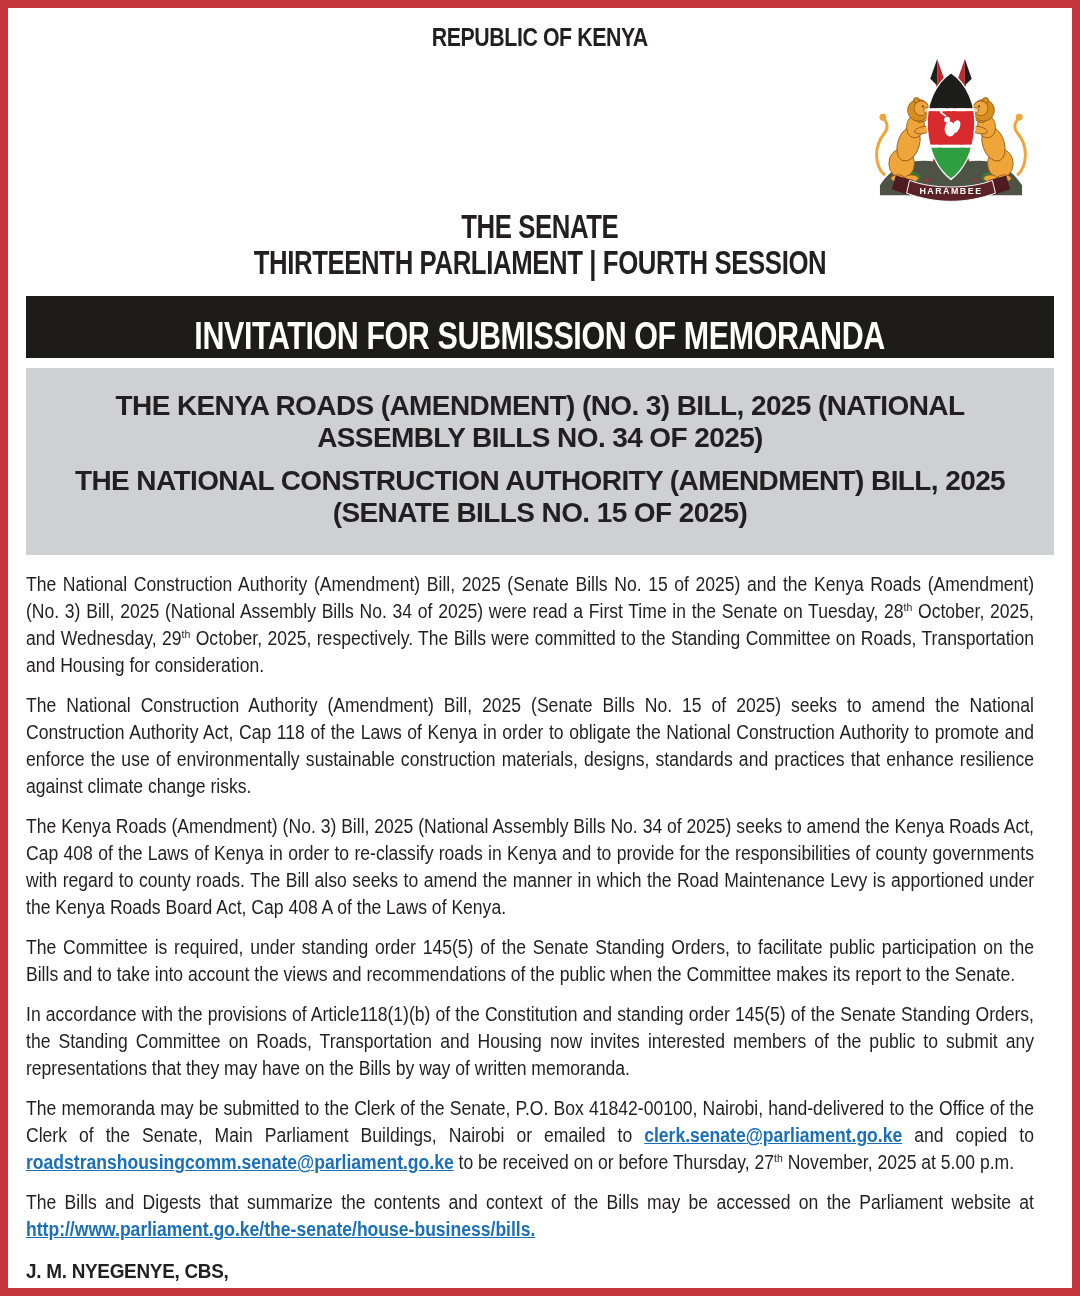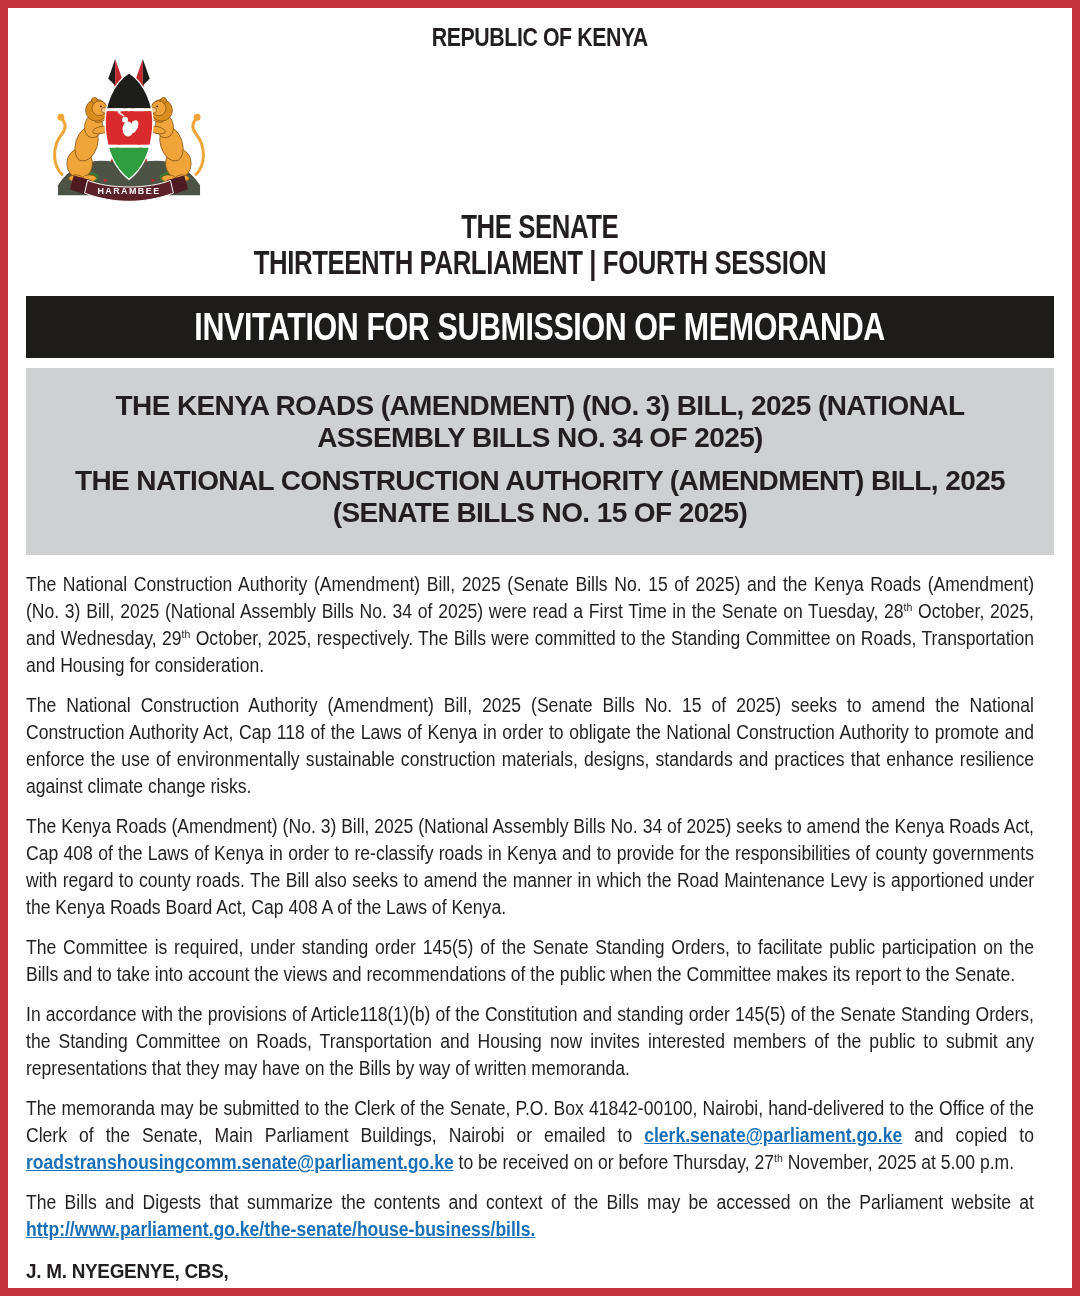--- a/index.html
+++ b/index.html
@@ -11,27 +11,27 @@
     background:#ffffff;
     padding:14px 18px 0 18px;
     font-family:"Liberation Sans","DejaVu Sans",sans-serif;
     color:var(--text,#231f20);
     overflow:hidden;
   }
   .center{text-align:center;}
   .squeeze{display:inline-block;white-space:nowrap;transform:scaleX(.78);transform-origin:50% 50%;}
   .squeeze-82{display:inline-block;white-space:nowrap;transform:scaleX(.82);transform-origin:50% 50%;}
   .republic{font-size:26px;font-weight:700;letter-spacing:-.5px;}
-  .emblem-wrap{text-align:left;margin-top:2px;}
+  .emblem-wrap{text-align:right;margin-top:2px;}
   .emblem-wrap svg{display:inline-block;}
   .parliament,.senate{font-size:33px;font-weight:700;line-height:1.1;letter-spacing:-.5px;}
   .banner{
     margin-top:14px;height:62px;
     background:var(--banner-bg,#1d1c1a);color:var(--banner-fg,#ffffff);
-    display:flex;align-items:center;justify-content:center;
+    display:flex;align-items:flex-end;justify-content:center;
   }
   .banner-title{font-size:39px;font-weight:700;letter-spacing:-.5px;}
   .bills{
     margin-top:10px;background:var(--bills-bg,#ced0d2);
     padding:12px 40px 16px 40px;text-align:center;
   }
   .bill-title{font-size:28px;font-weight:700;line-height:1.16;letter-spacing:-.6px;margin:10px 0;}
   .body-wrap{
     width:1120px;transform:scaleX(.9);transform-origin:0 0;
     margin-top:16px;font-size:19.5px;line-height:27px;

